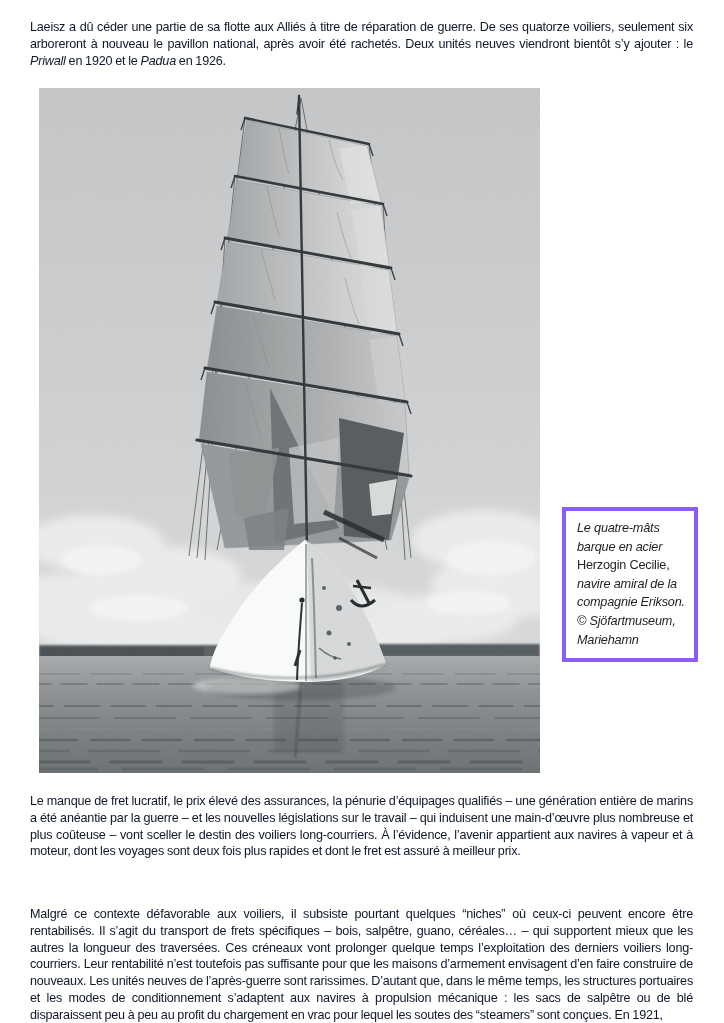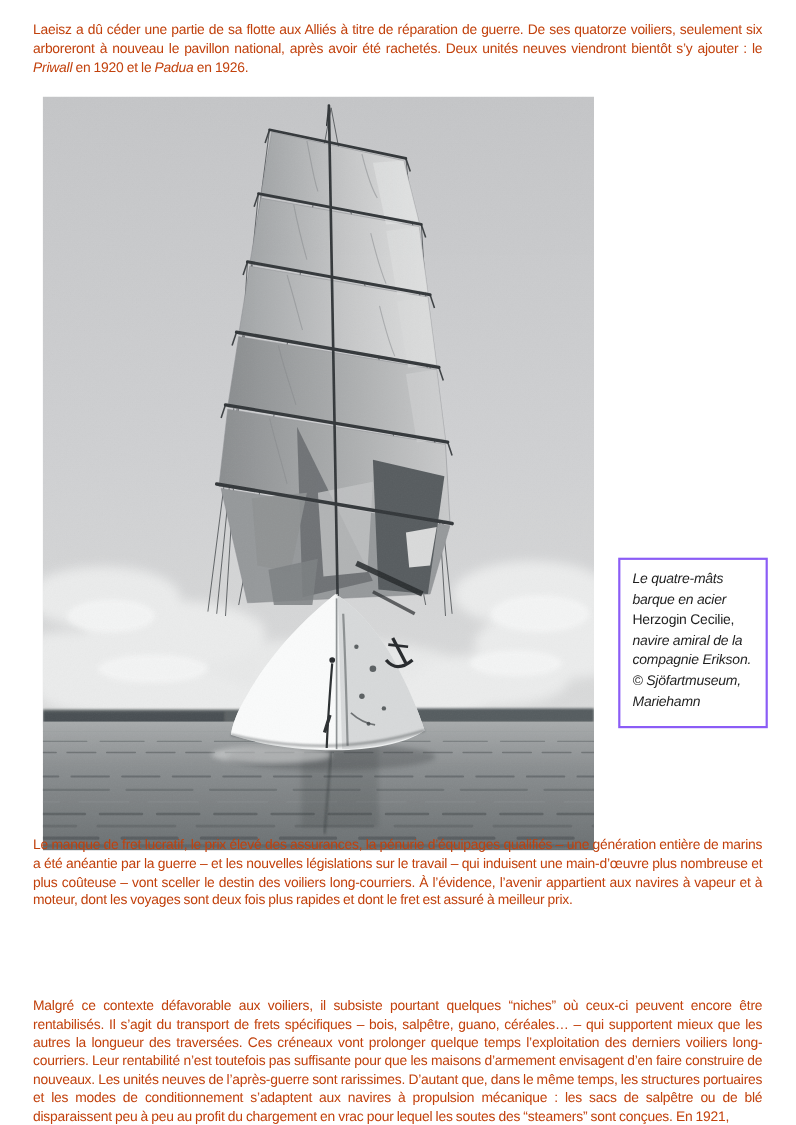--- a/index.html
+++ b/index.html
@@ -5,34 +5,34 @@
   html,body{margin:0;padding:0;background:#ffffff;}
   body{
     width:724px;height:1023px;position:relative;overflow:hidden;
     font-family:"Liberation Sans","DejaVu Sans",sans-serif;
     color:#1f1f1f;
     -webkit-font-smoothing:antialiased;
   }
   .para{
     position:absolute;left:30px;width:663px;margin:0;
     font-size:12.6px;line-height:16.8px;text-align:justify;
-    letter-spacing:-0.2px;word-spacing:-0.4px;color:#c2410c;
+    letter-spacing:-0.2px;word-spacing:-0.4px;color:#0f172a;
   }
   .p-top{top:19px;}
-  .p-mid{top:760px;}
+  .p-mid{top:793px;}
   .p-bottom{top:906px;}
   .it{font-style:italic;}
   figure.photo{
     position:absolute;left:39px;top:88px;width:501px;height:685px;margin:0;
     background:#c9cacc;
   }
   figure.photo svg{display:block;width:501px;height:685px;}
   .caption-box{
     position:absolute;left:562px;top:507px;width:136px;height:155px;
-    border:2px solid #8b5cf6;box-sizing:border-box;background:#ffffff;
+    border:4px solid #8b5cf6;box-sizing:border-box;background:#ffffff;
   }
   .caption-box p{
     margin:0;padding:8px 9px 6px 11px;
     font-size:12.7px;line-height:18.6px;letter-spacing:-0.2px;color:#1f1f1f;
   }
 </style>
 </head>
 <body>
 
 <div>

